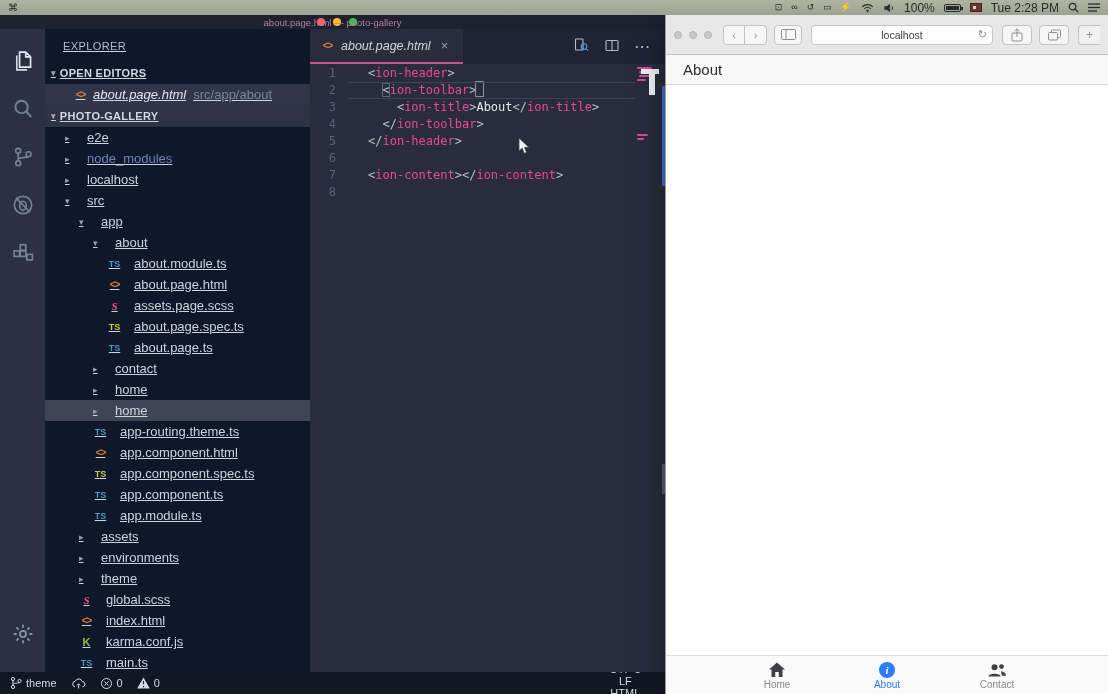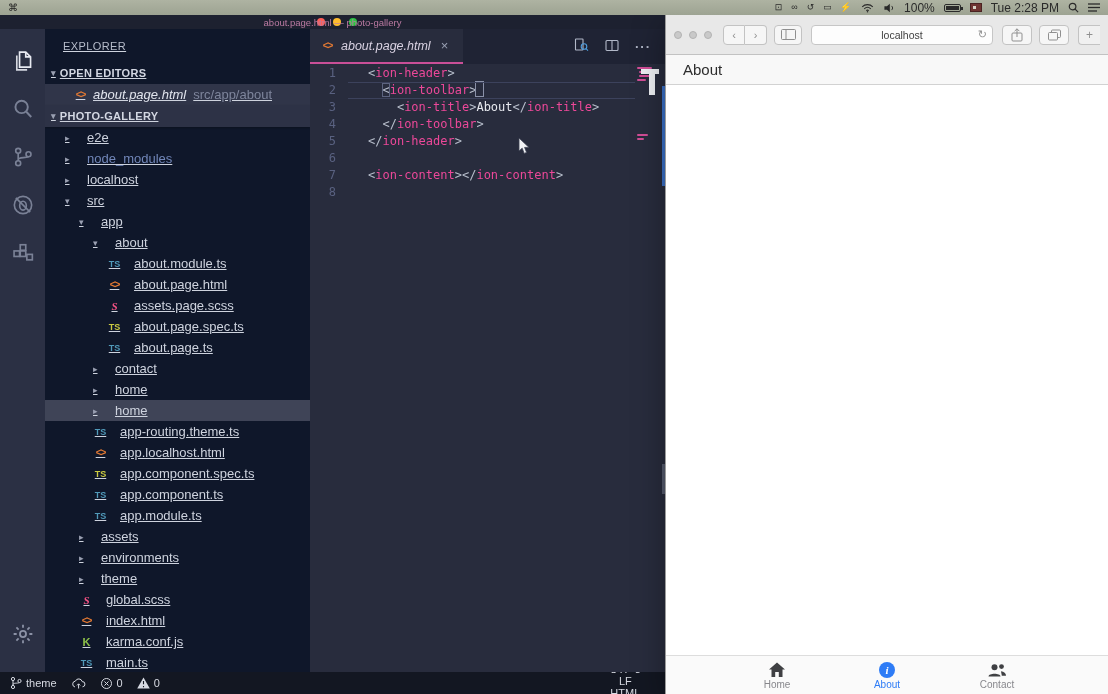--- a/index.html
+++ b/index.html
@@ -309,21 +309,21 @@
           <div class="tree-row selected" style="padding-left: 48px;">
             <span class="tw">▸</span>
             <span class="lbl">home</span>
           </div>
           <div class="tree-row" style="padding-left: 48px;">
             <span class="fico ts">TS</span>
             <span class="lbl">app-routing.theme.ts</span>
           </div>
           <div class="tree-row" style="padding-left: 48px;">
             <span class="fico html">&lt;&gt;</span>
-            <span class="lbl">app.localhost.html</span>
+            <span class="lbl">app.component.html</span>
           </div>
           <div class="tree-row" style="padding-left: 48px;">
             <span class="fico tsy">TS</span>
             <span class="lbl">app.component.spec.ts</span>
           </div>
           <div class="tree-row" style="padding-left: 48px;">
             <span class="fico ts">TS</span>
             <span class="lbl">app.component.ts</span>
           </div>
           <div class="tree-row" style="padding-left: 48px;">

